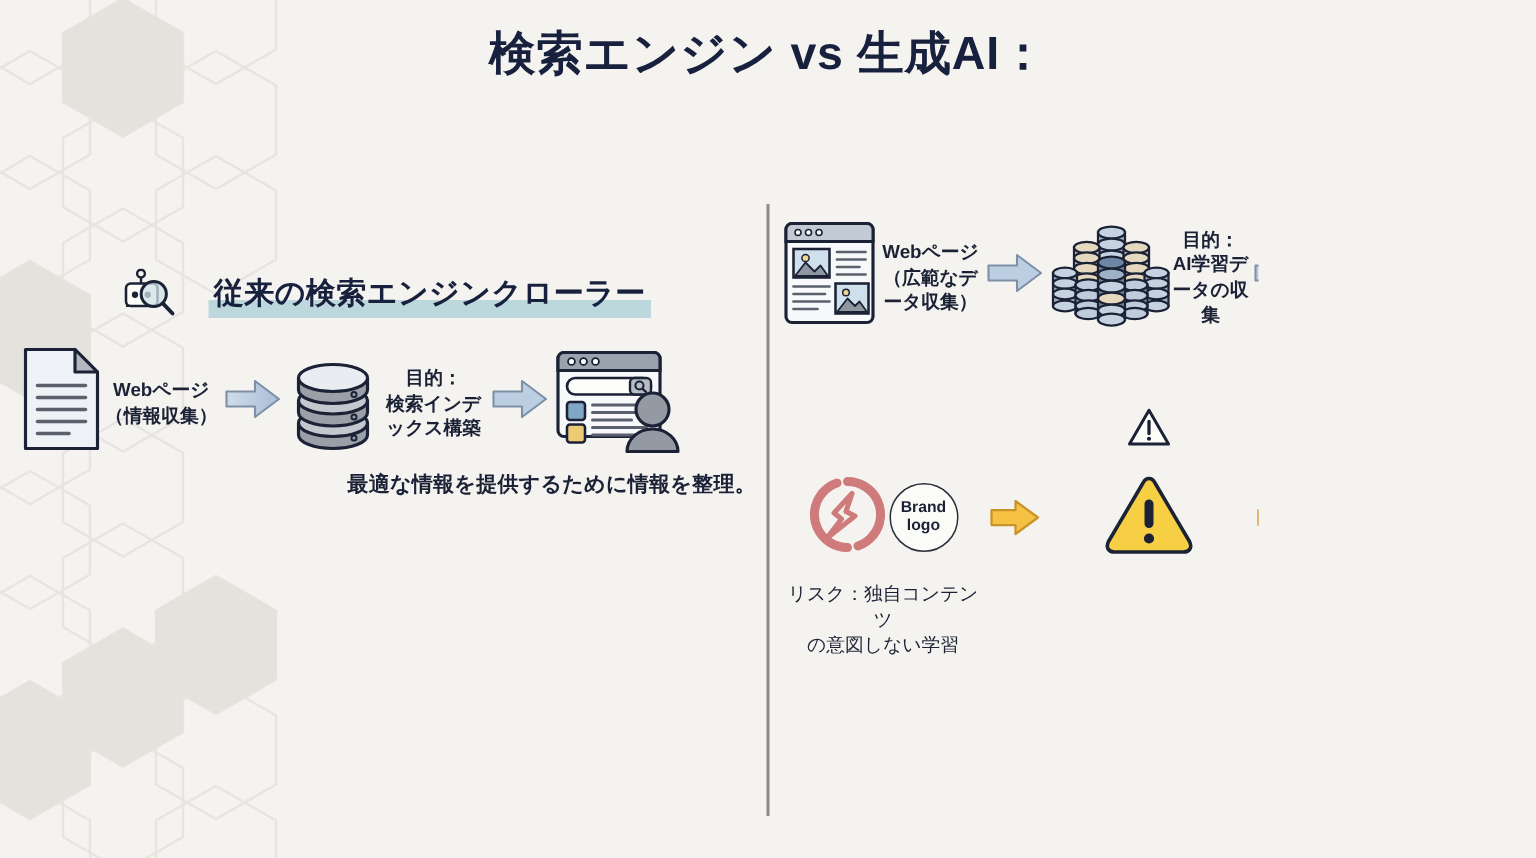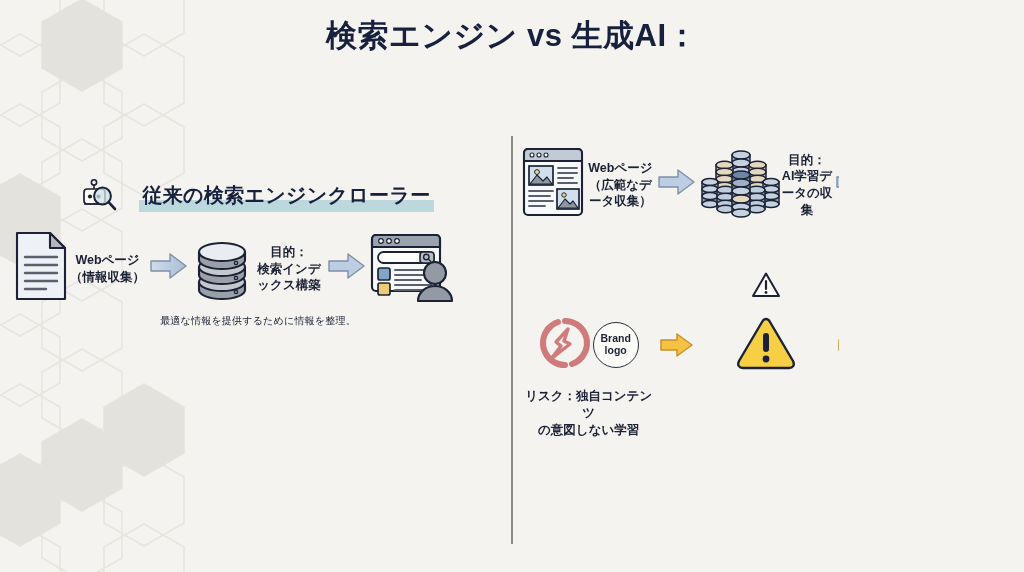--- a/index.html
+++ b/index.html
@@ -93,36 +93,36 @@
   }
   .flow-arrow {
     width: 44px; height: 76px;
     display: flex; align-items: center; justify-content: center;
     flex: 0 0 auto;
   }
 
   
   .summary {
     margin-top: 10px;
-    text-align: center;
-    font-size: 10px; font-weight: normal; color: #1c2236;
+    text-align: right;
+    font-size: 14px; font-weight: bold; color: #1c2236;
     letter-spacing: .2px;
   }
 
   
   .risk-block { margin-top: 20px; }
   .risk-row {
     display: flex; align-items: flex-start; justify-content: center;
     margin-top: 10px;
   }
   .risk-node { display: flex; flex-direction: column; align-items: center; width: 150px; }
   .risk-art { height: 62px; display: flex; align-items: center; justify-content: center; gap: 2px; }
   .risk-label {
     margin-top: 12px; text-align: center;
-    font-size: 12.5px; font-weight: bold; color: #1c2236;
+    font-size: 12.5px; font-weight: normal; color: #1c2236;
     line-height: 1.35; white-space: pre-line;
   }
   .risk-arrow { width: 40px; height: 62px; display: flex; align-items: center; justify-content: center; flex: 0 0 auto; }
   .brand-circle {
     width: 46px; height: 46px; border-radius: 50%;
     border: 1.6px solid #2a2f3d; background: #fbfbf8;
     display: flex; flex-direction: column; align-items: center; justify-content: center;
     font-size: 10.5px; font-weight: bold; color: #1c2236; line-height: 1.1;
   }
 </style>

